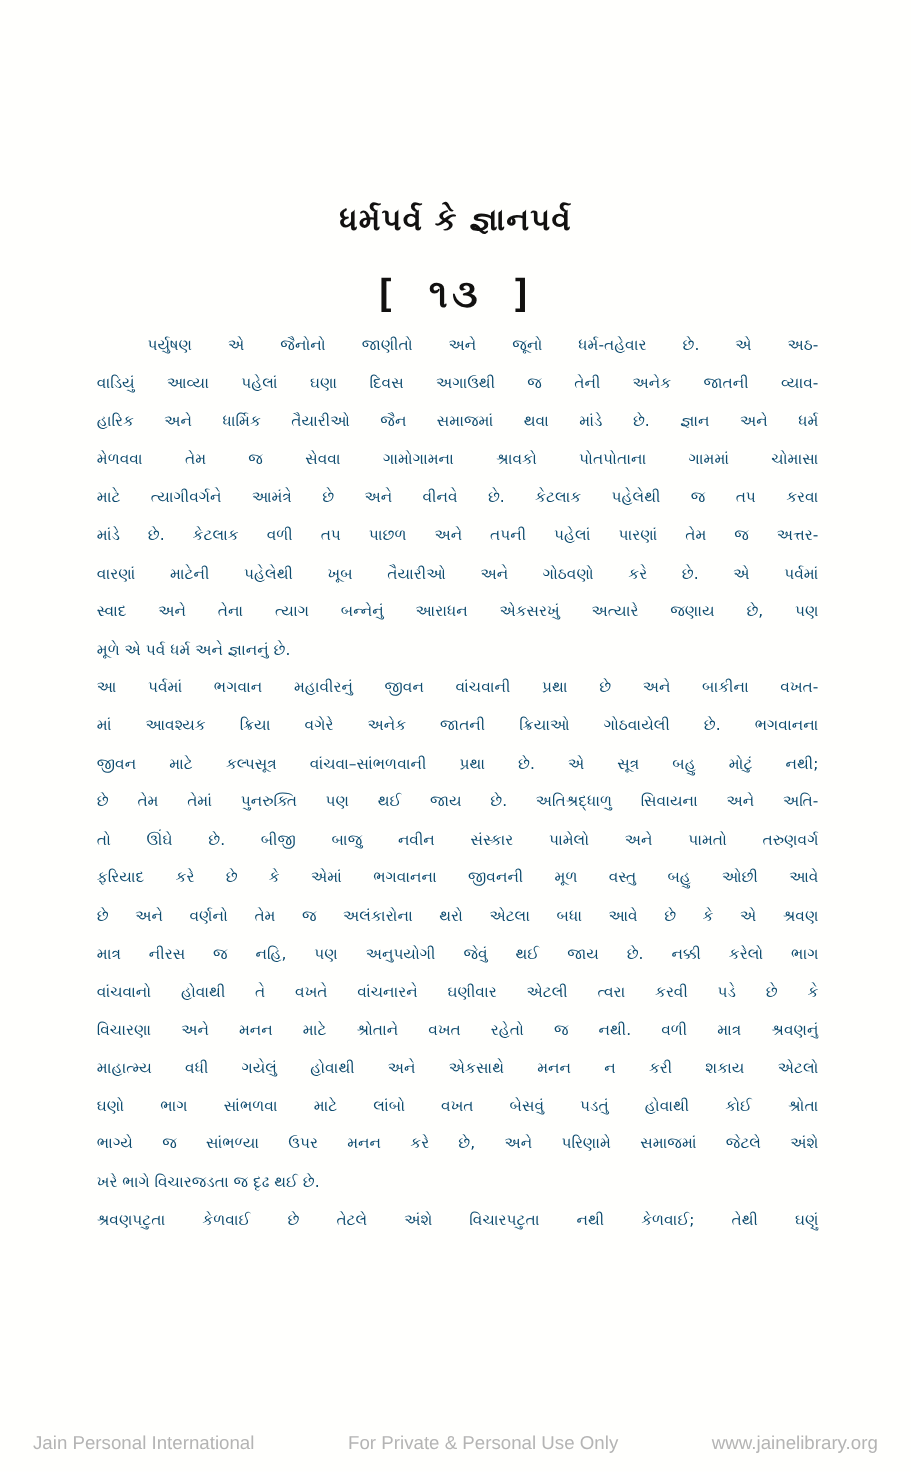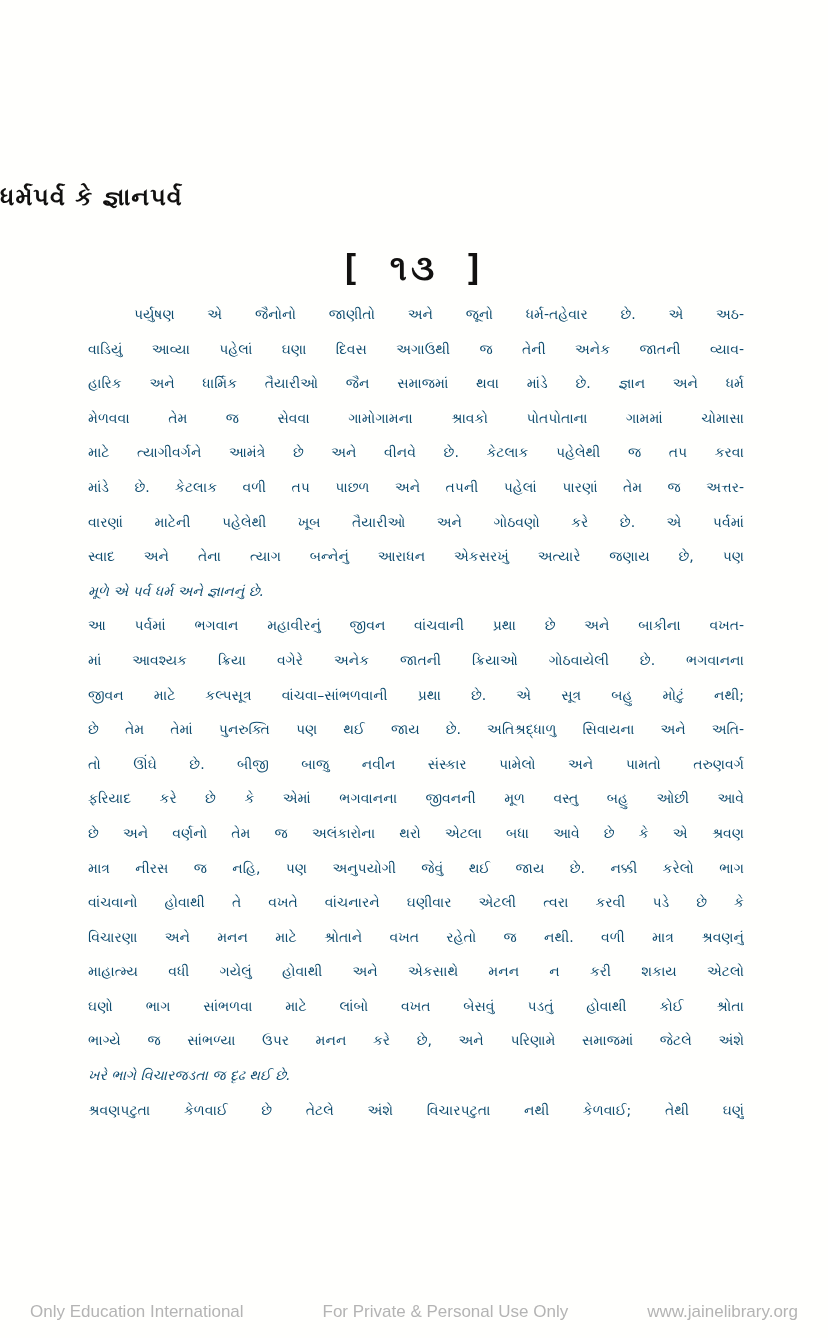--- a/index.html
+++ b/index.html
@@ -15,21 +15,22 @@
     background: #fffffd;
     overflow: hidden;
     font-family: "DejaVu Sans", sans-serif;
     color: #151310;
   }
   .scan-title {
     position: absolute;
     top: 183px;
     left: 0;
     width: 100%;
-    font-size: 24px;
+    text-align: center;
+    font-size: 28px;
     font-weight: bold;
     letter-spacing: 1px;
     color: #121110;
   }
   .scan-section {
     position: absolute;
     top: 248px;
     left: 0;
     width: 100%;
     text-align: center;
@@ -50,21 +51,21 @@
   }
   .paragraph { margin: 0; padding: 0; }
   .line {
     display: block;
     text-align: justify;
     text-align-last: justify;
     white-space: nowrap; 
     overflow: hidden;
   }
   .line.first { text-indent: 46px; }
-  .line.last  { text-align-last: left; white-space: normal; font-style: italic; }
+  .line.last  { text-align-last: left; white-space: normal; }
   .footer {
     position: absolute;
     left: 0;
     bottom: 16px;
     width: 100%;
     display: flex;
     justify-content: space-between;
     box-sizing: border-box;
     padding: 0 30px;
     font-size: 17px;
@@ -107,18 +108,18 @@
         <div class="line">વિચારણા અને મનન માટે શ્રોતાને વખત રહેતો જ નથી. વળી માત્ર શ્રવણનું</div>
         <div class="line">માહાત્મ્ય વધી ગયેલું હોવાથી અને એકસાથે મનન ન કરી શકાય એટલો</div>
         <div class="line">ઘણો ભાગ સાંભળવા માટે લાંબો વખત બેસવું પડતું હોવાથી કોઈ શ્રોતા</div>
         <div class="line">ભાગ્યે જ સાંભળ્યા ઉપર મનન કરે છે, અને પરિણામે સમાજમાં જેટલે અંશે</div>
         <div class="line last">ખરે ભાગે વિચારજડતા જ દૃઢ થઈ છે.</div>
         <div class="line">શ્રવણપટુતા કેળવાઈ છે તેટલે અંશે વિચારપટુતા નથી કેળવાઈ; તેથી ઘણું</div>
       </div>
   </div>
 
   <div class="footer">
-    <span>Only Education International</span>
+    <span>Jain Personal International</span>
     <span>For Private &amp; Personal Use Only</span>
     <span>www.jainelibrary.org</span>
   </div>
 
 </div>
 
 </body></html>

